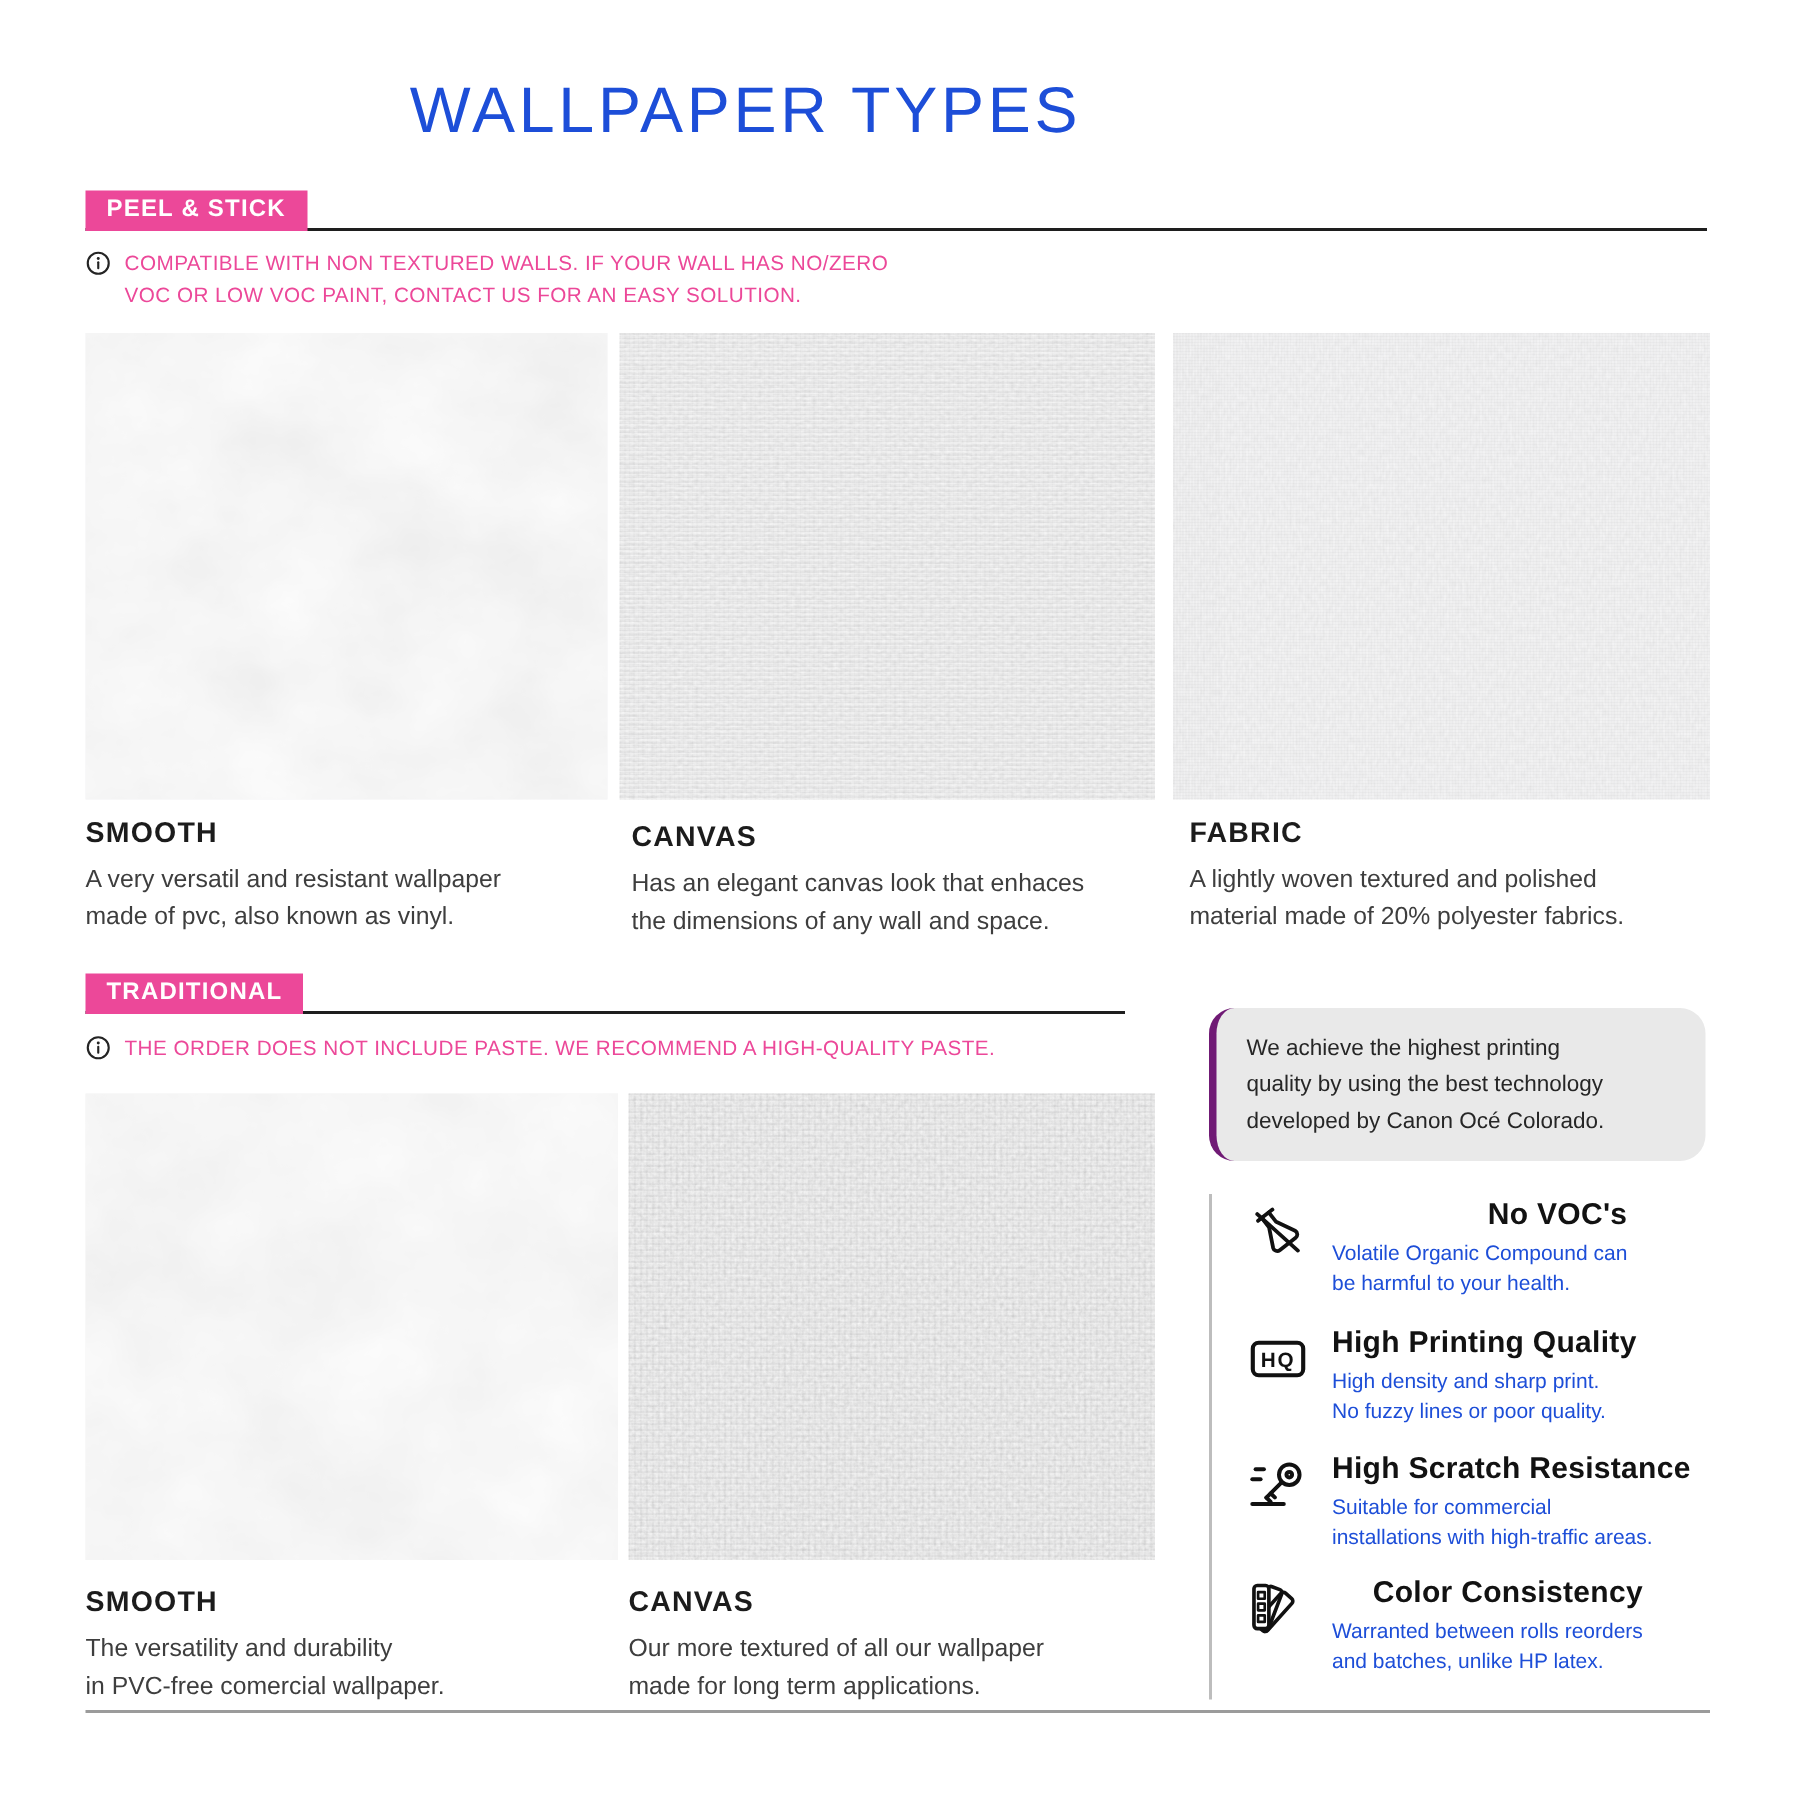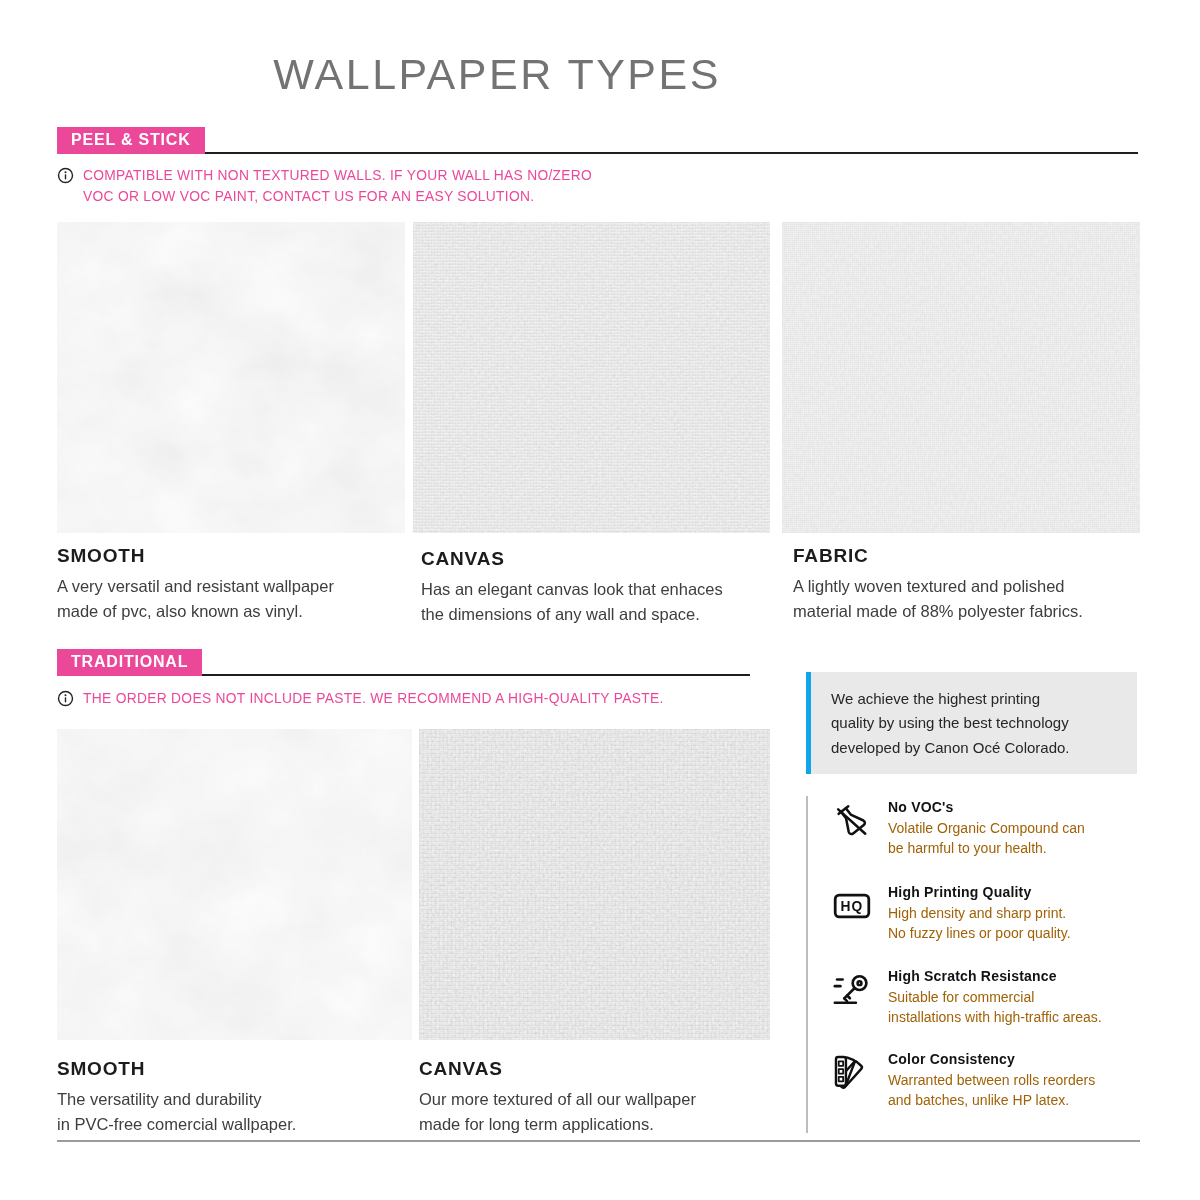--- a/index.html
+++ b/index.html
@@ -8,21 +8,21 @@
     width:1200px; height:1200px;
     font-family:"Liberation Sans", sans-serif;
     color:#1d1d1d;
     position:relative;
   }
   .page { position:relative; width:1200px; height:1200px; background:#fff; overflow:hidden; }
 
   
   .title {
     position:absolute; top:50px; left:497px; transform:translateX(-50%);
-    font-size:43px; font-weight:400; letter-spacing:2.5px; color:#737373; white-space:nowrap;
+    font-size:43px; font-weight:400; letter-spacing:2.5px; color:#1d4ed8; white-space:nowrap;
   }
   .section-label {
     position:absolute; background:#ec4899; color:#fff;
     font-size:16px; font-weight:700; letter-spacing:0.8px;
     line-height:20px; padding:3px 14px 4px; z-index:2; white-space:nowrap;
   }
   .label-peel { left:57px; top:127px; }
   .label-trad { left:57px; top:649px; }
   .rule { position:absolute; height:2px; background:#1e1e1e; z-index:1; }
   .rule-peel   { left:57px; top:152px; width:1081px; }
@@ -69,33 +69,33 @@
   #cap-canvas-1 { left:421px; top:548px; width:365px; }
   #cap-fabric-1 { left:793px; top:545px; width:365px; }
   #cap-smooth-2 { left:57px;  top:1058px; width:365px; }
   #cap-canvas-2 { left:419px; top:1058px; width:370px; }
   .cap-name { font-size:19px; font-weight:700; letter-spacing:0.8px; color:#1c1c1c; margin-bottom:7px; }
   .cap-desc { font-size:16.5px; color:#3e3e3e; line-height:1.5; white-space:pre-line; }
 
   
   .quote {
     position:absolute; left:806px; top:672px; width:331px; min-height:97px;
-    background:#e9e9e9; border-left:5px solid #0ea5e9;
+    background:#e9e9e9; border-left:5px solid #701a75;
     padding:15px 14px 14px 20px;
-    font-size:15px; line-height:1.62; color:#262626; white-space:pre-line;
+    font-size:15px; line-height:1.62; color:#262626; white-space:pre-line;border-radius:17px;
   }
   .features-border { position:absolute; left:806px; top:796px; width:2px; height:337px; background:#bdbdbd; }
   .feature { position:absolute; left:831px; width:332px; display:flex; gap:15px; align-items:flex-start; }
   #feature-0 { top:799px; }
   #feature-1 { top:884px; }
   #feature-2 { top:968px; }
   #feature-3 { top:1051px; }
   .f-icon { flex:none; width:42px; height:42px; margin-top:1px; line-height:0; }
-  .f-title { font-size:14px; font-weight:700; color:#121212; margin-bottom:4px; letter-spacing:0.2px; }
-  .f-desc { font-size:14px; color:#a16207; line-height:1.42; white-space:pre-line; }
+  .f-title { font-size:20px; font-weight:700; color:#121212; margin-bottom:4px; letter-spacing:0.2px;text-align:right; }
+  .f-desc { font-size:14px; color:#1d4ed8; line-height:1.42; white-space:pre-line; }
 </style>
 </head>
 <body>
 
 <div class="page">
 
   <div class="title">WALLPAPER TYPES</div>
 
   <div class="rule rule-peel"></div>
   <div class="section-label label-peel">PEEL &amp; STICK</div>
@@ -166,21 +166,21 @@
 made of pvc, also known as vinyl.</div>
   </div>
   <div class="caption" id="cap-canvas-1">
     <div class="cap-name">CANVAS</div>
     <div class="cap-desc">Has an elegant canvas look that enhaces
 the dimensions of any wall and space.</div>
   </div>
   <div class="caption" id="cap-fabric-1">
     <div class="cap-name">FABRIC</div>
     <div class="cap-desc">A lightly woven textured and polished
-material made of 88% polyester fabrics.</div>
+material made of 20% polyester fabrics.</div>
   </div>
 
   <div class="rule rule-trad"></div>
   <div class="section-label label-trad">TRADITIONAL</div>
 
   <div class="note note-2">
     <span class="info-ic">
       <svg viewBox="0 0 18 18" width="17" height="17">
         <circle cx="9" cy="9" r="7.4" fill="none" stroke="#242424" stroke-width="1.5"></circle>
         <circle cx="9" cy="5.6" r="1.05" fill="#242424"></circle>

